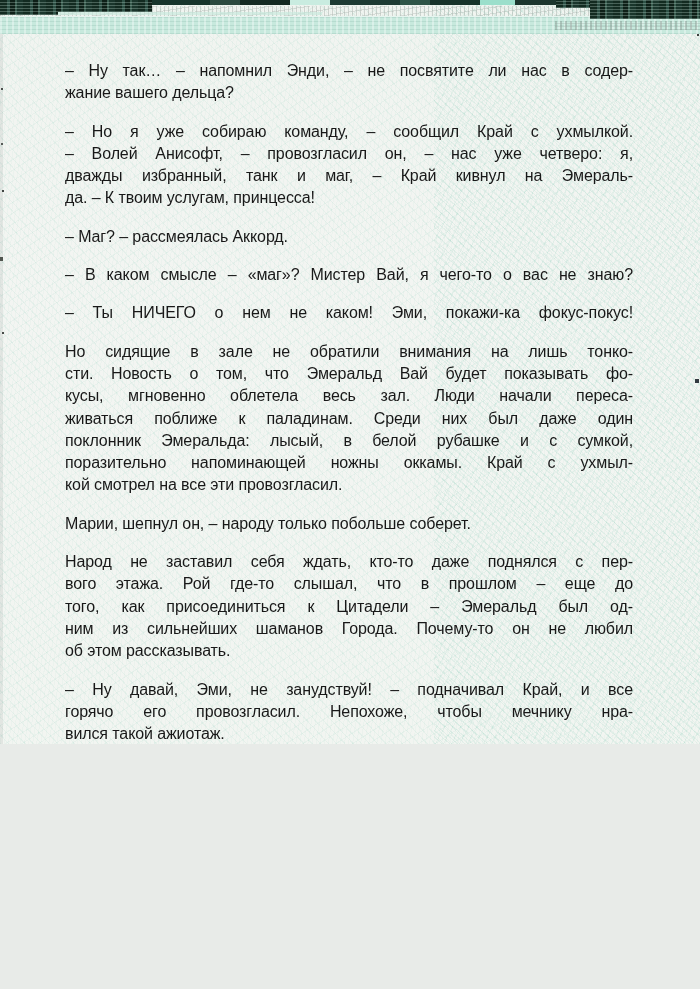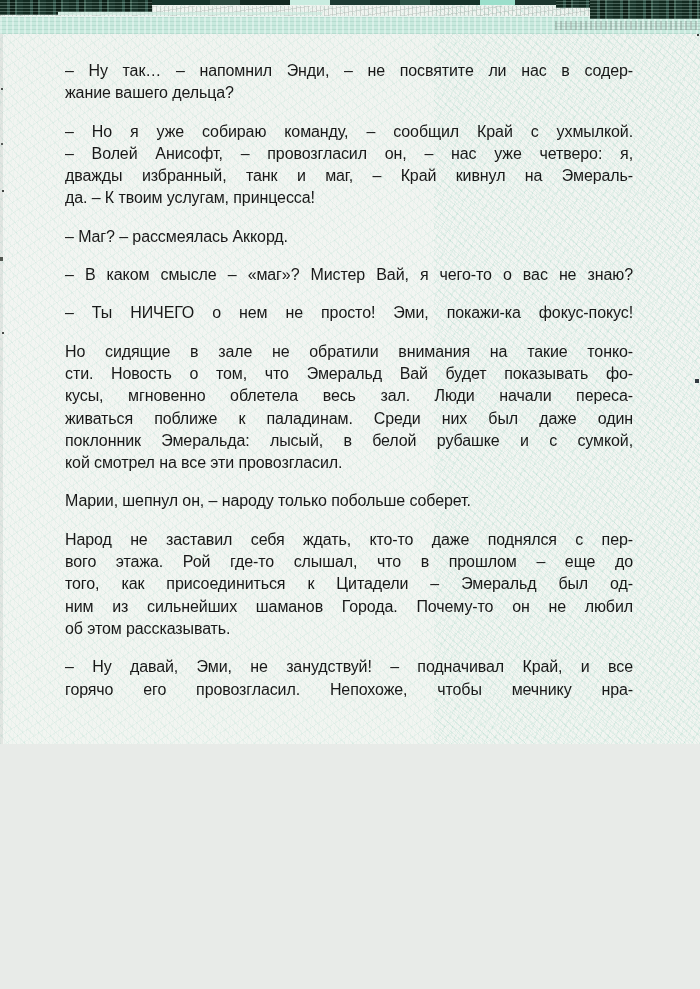--- a/index.html
+++ b/index.html
@@ -135,40 +135,42 @@
         <div class="line"><span>дважды избранный, танк и маг, – Край кивнул на Эмераль-</span></div>
         <div class="line last"><span>да. – К твоим услугам, принцесса!</span></div>
       </div>
       <div class="para">
         <div class="line last"><span>– Маг? – рассмеялась Аккорд.</span></div>
       </div>
       <div class="para">
         <div class="line"><span>– В каком смысле – «маг»? Мистер Вай, я чего-то о вас не знаю?</span></div>
       </div>
       <div class="para">
-        <div class="line"><span>– Ты НИЧЕГО о нем не просто! Эми, покажи-ка фокус-покус!</span></div>
+        <div class="line"><span>– Ты НИЧЕГО о нем не каком! Эми, покажи-ка фокус-покус!</span></div>
       </div>
       <div class="para">
-        <div class="line"><span>Но сидящие в зале не обратили внимания на такие тонко-</span></div>
+        <div class="line"><span>Но сидящие в зале не обратили внимания на лишь тонко-</span></div>
         <div class="line"><span>сти. Новость о том, что Эмеральд Вай будет показывать фо-</span></div>
         <div class="line"><span>кусы, мгновенно облетела весь зал. Люди начали переса-</span></div>
         <div class="line"><span>живаться поближе к паладинам. Среди них был даже один</span></div>
         <div class="line"><span>поклонник Эмеральда: лысый, в белой рубашке и с сумкой,</span></div>
+        <div class="line"><span>поразительно напоминающей ножны оккамы. Край с ухмыл-</span></div>
         <div class="line last"><span>кой смотрел на все эти провозгласил.</span></div>
       </div>
       <div class="para">
         <div class="line last"><span>Марии, шепнул он, – народу только побольше соберет.</span></div>
       </div>
       <div class="para">
         <div class="line"><span>Народ не заставил себя ждать, кто-то даже поднялся с пер-</span></div>
         <div class="line"><span>вого этажа. Рой где-то слышал, что в прошлом – еще до</span></div>
         <div class="line"><span>того, как присоединиться к Цитадели – Эмеральд был од-</span></div>
         <div class="line"><span>ним из сильнейших шаманов Города. Почему-то он не любил</span></div>
         <div class="line last"><span>об этом рассказывать.</span></div>
       </div>
       <div class="para">
         <div class="line"><span>– Ну давай, Эми, не занудствуй! – подначивал Край, и все</span></div>
         <div class="line"><span>горячо его провозгласил. Непохоже, чтобы мечнику нра-</span></div>
+        <div class="line last"><span>вился такой ажиотаж.</span></div>
       </div>
     </div>
 
   <div class="page-number">166</div>
 </div>
 
 </body></html>

